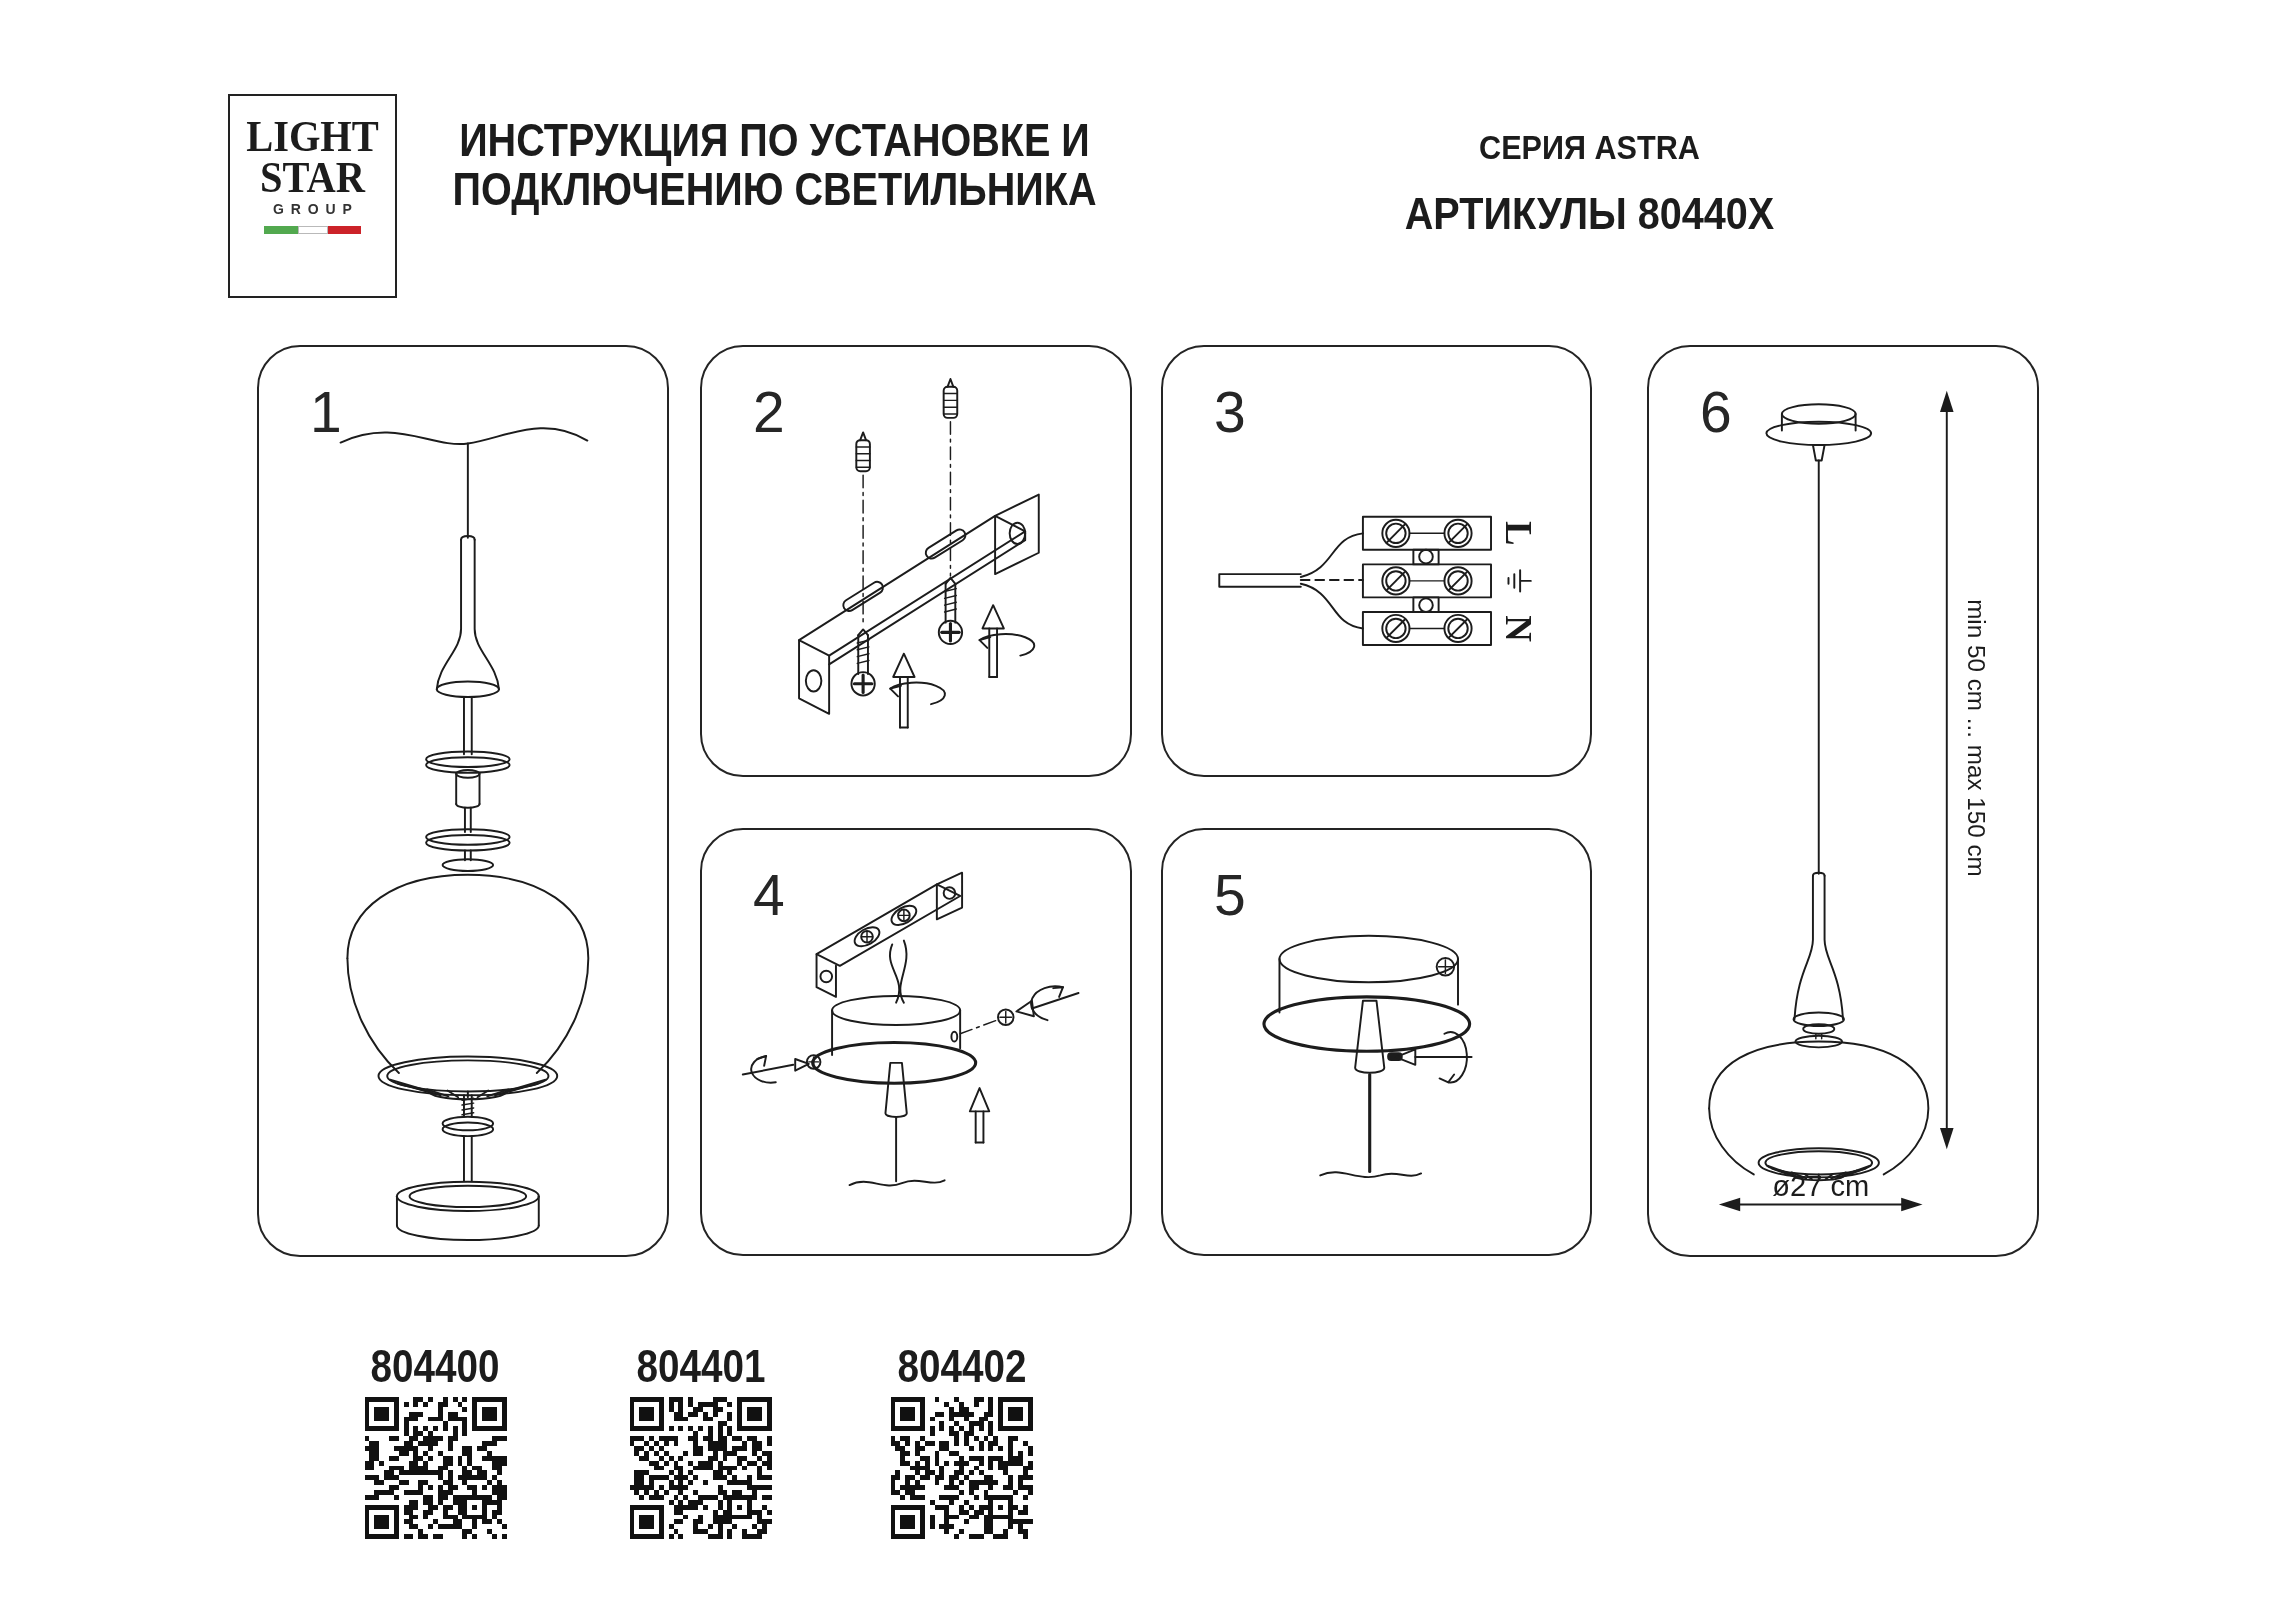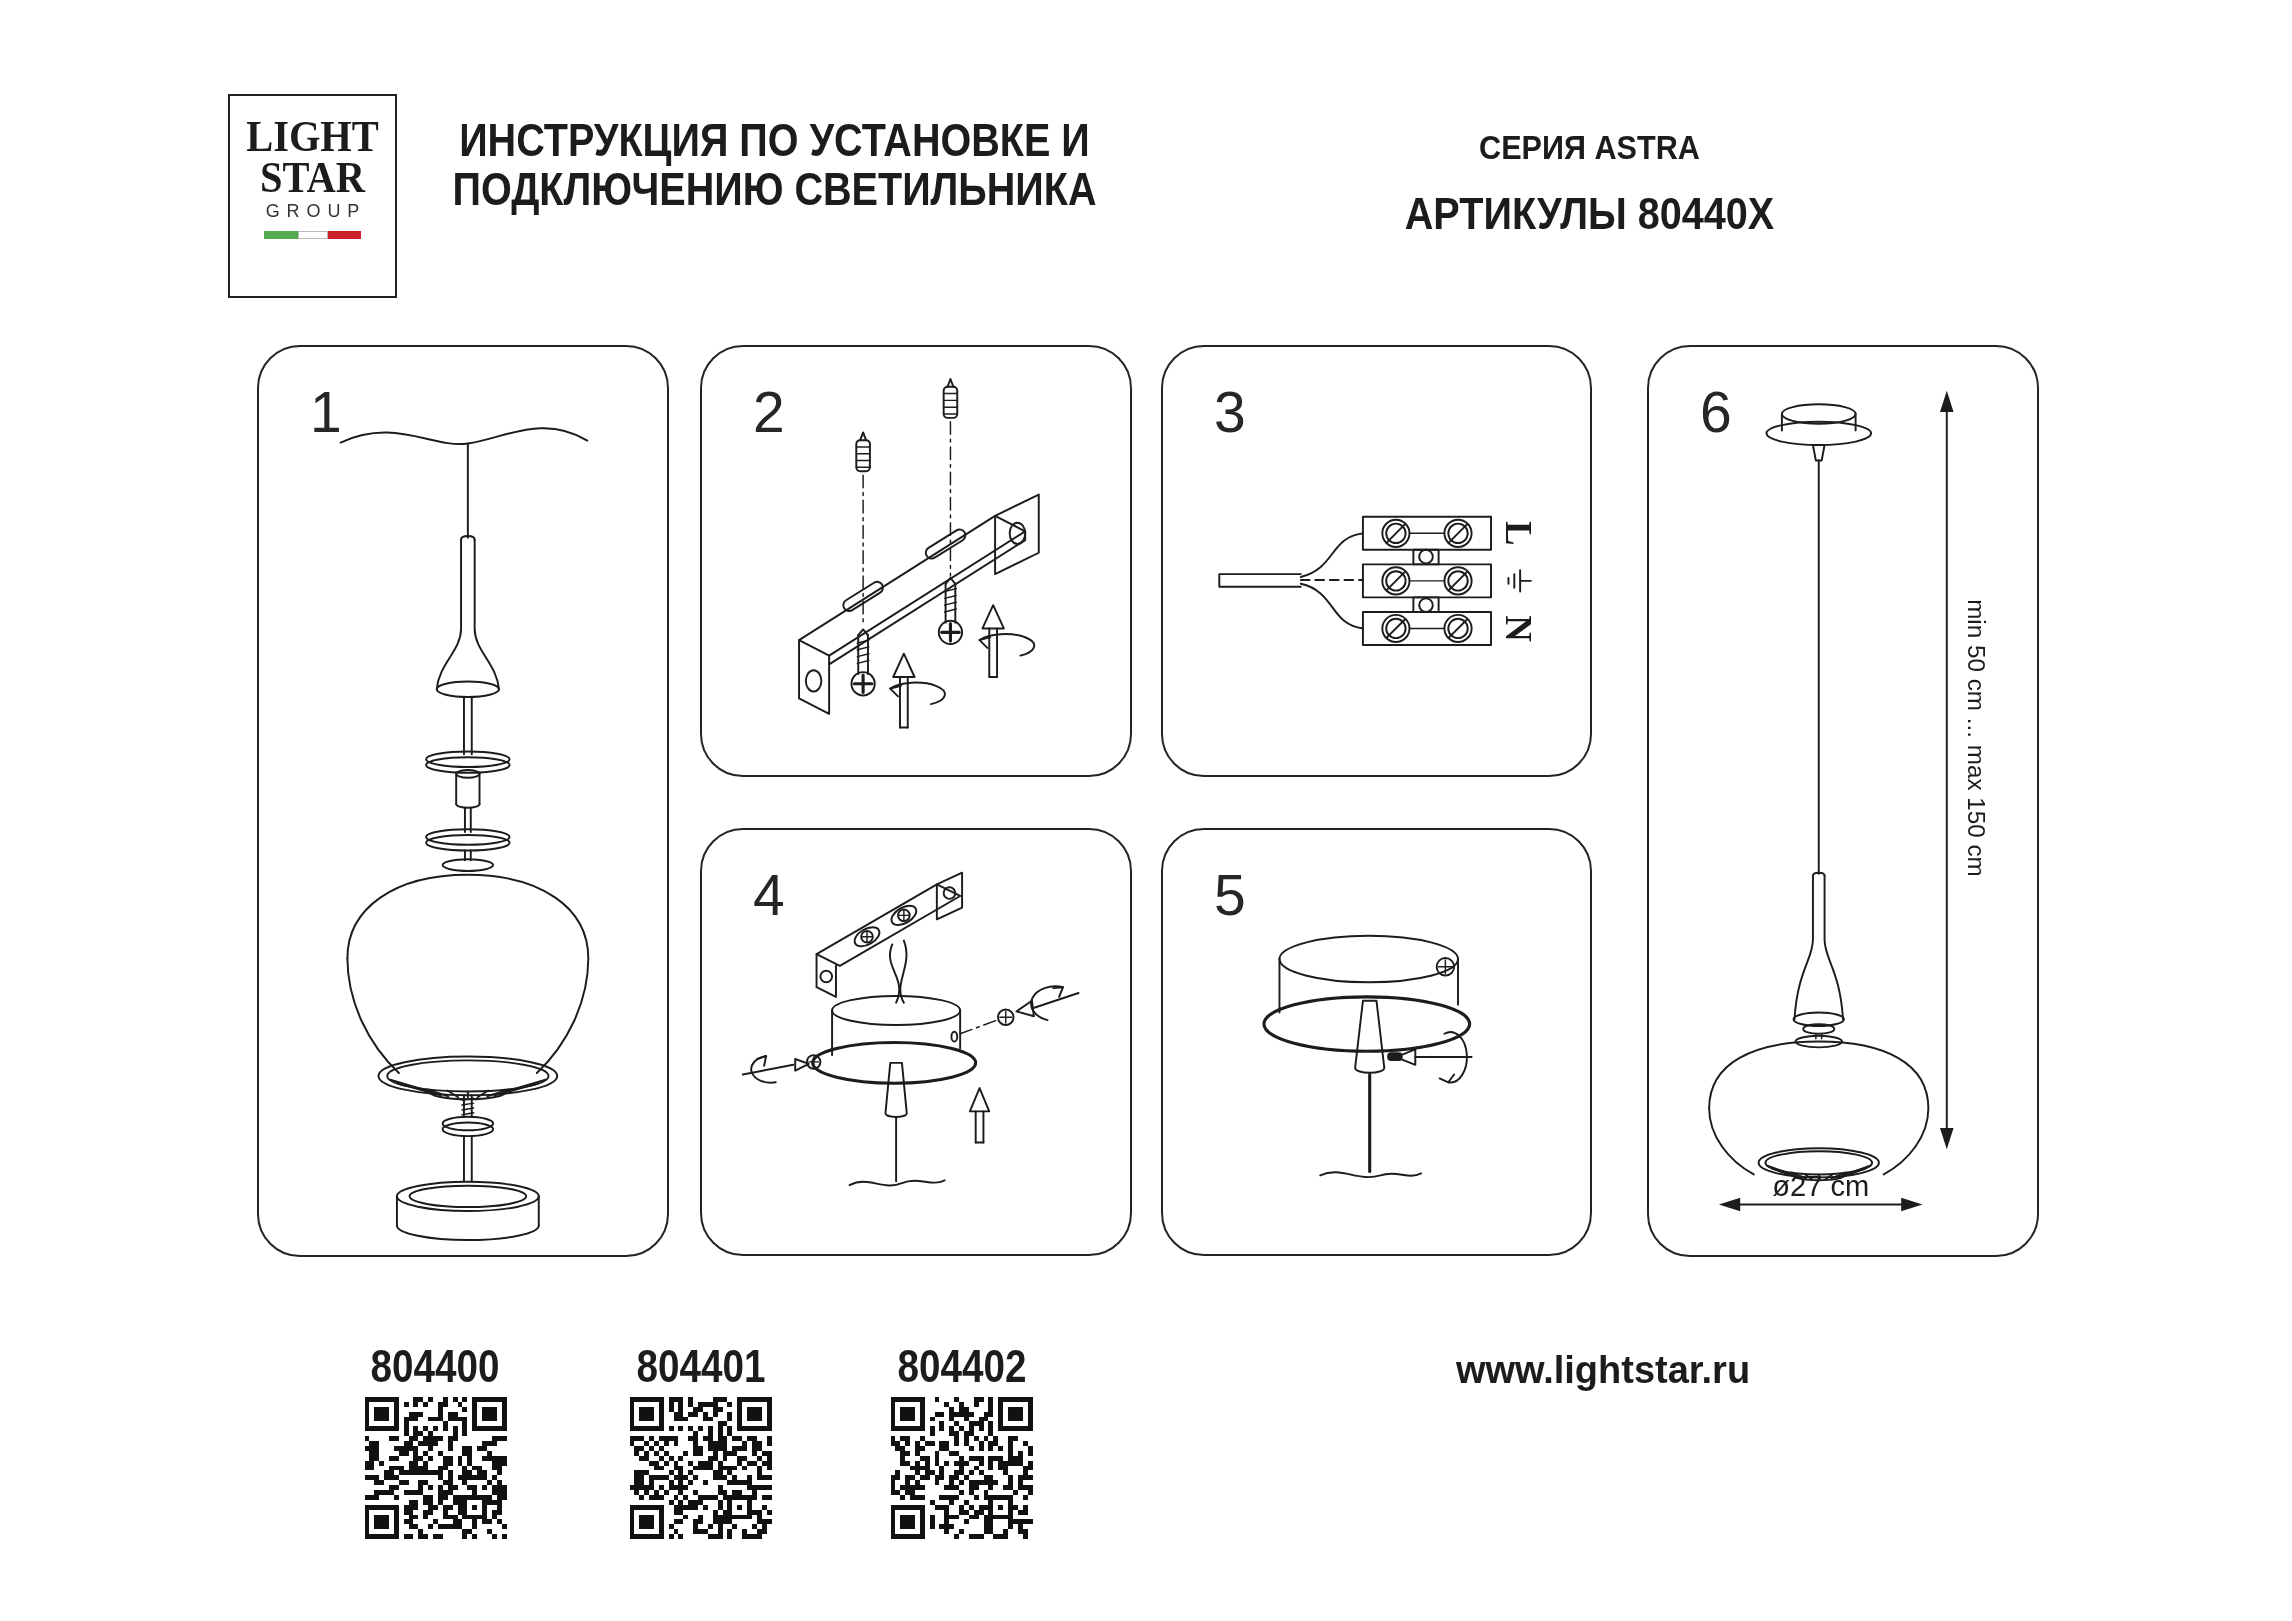--- a/index.html
+++ b/index.html
@@ -5,21 +5,21 @@
   html,body{margin:0;padding:0;background:#e8e8e8}
   .page{position:relative;width:2293px;height:1621px;background:#ffffff;
         font-family:"Liberation Sans",sans-serif;color:#1c1c1c;overflow:hidden}
 
   
   .logo-box{position:absolute;left:228px;top:94px;width:169px;height:204px;
             border:2px solid #222;box-sizing:border-box;text-align:center}
   .logo-word{font-family:"Liberation Serif",serif;font-weight:700;font-size:44px;
              line-height:41px;letter-spacing:0;transform:scaleX(.92);transform-origin:50% 50%}
   .logo-word.first{margin-top:19.6px}
-  .logo-group{margin-top:3.9px;font-size:18px;letter-spacing:6.9px;padding-left:6.9px;font-weight:400;color:#333}
+  .logo-group{margin-top:3.9px;font-size:14px;letter-spacing:6.9px;padding-left:6.9px;font-weight:700;color:#333}
   .flag{margin:8.8px auto 0;width:98px;height:7.8px;display:flex}
   .flag .g{flex:0 0 35%}
   .flag .w{flex:0 0 31%;box-shadow:inset 0 0 0 1px #b9b9b9}
   .flag .r{flex:0 0 34%}
 
   .main-title{position:absolute;left:392px;top:116px;width:765px;text-align:center;
               font-size:46px;font-weight:700;line-height:49px;
               transform:scaleX(.86);transform-origin:50% 50%}
   .series{position:absolute;left:1374px;top:128px;width:431px;text-align:center;
           font-size:34px;font-weight:700;transform:scaleX(.9);transform-origin:50% 50%}
@@ -1291,15 +1291,14 @@
         <rect x="115" y="5" width="25" height="25" fill="#fff" stroke="none"></rect>
         <rect x="120" y="10" width="15" height="15" fill="#111" stroke="none"></rect>
         <rect x="0" y="110" width="35" height="35" fill="#111" stroke="none"></rect>
         <rect x="5" y="115" width="25" height="25" fill="#fff" stroke="none"></rect>
         <rect x="10" y="120" width="15" height="15" fill="#111" stroke="none"></rect>
         <rect x="100" y="100" width="25" height="25" fill="#111" stroke="none"></rect>
         <rect x="105" y="105" width="15" height="15" fill="#fff" stroke="none"></rect>
         <rect x="110" y="110" width="5" height="5" fill="#111" stroke="none"></rect>
       </svg></div>
 
-  <div class="website">www.lightstar.ru</div>
 </div>
 
 
 </body></html>

